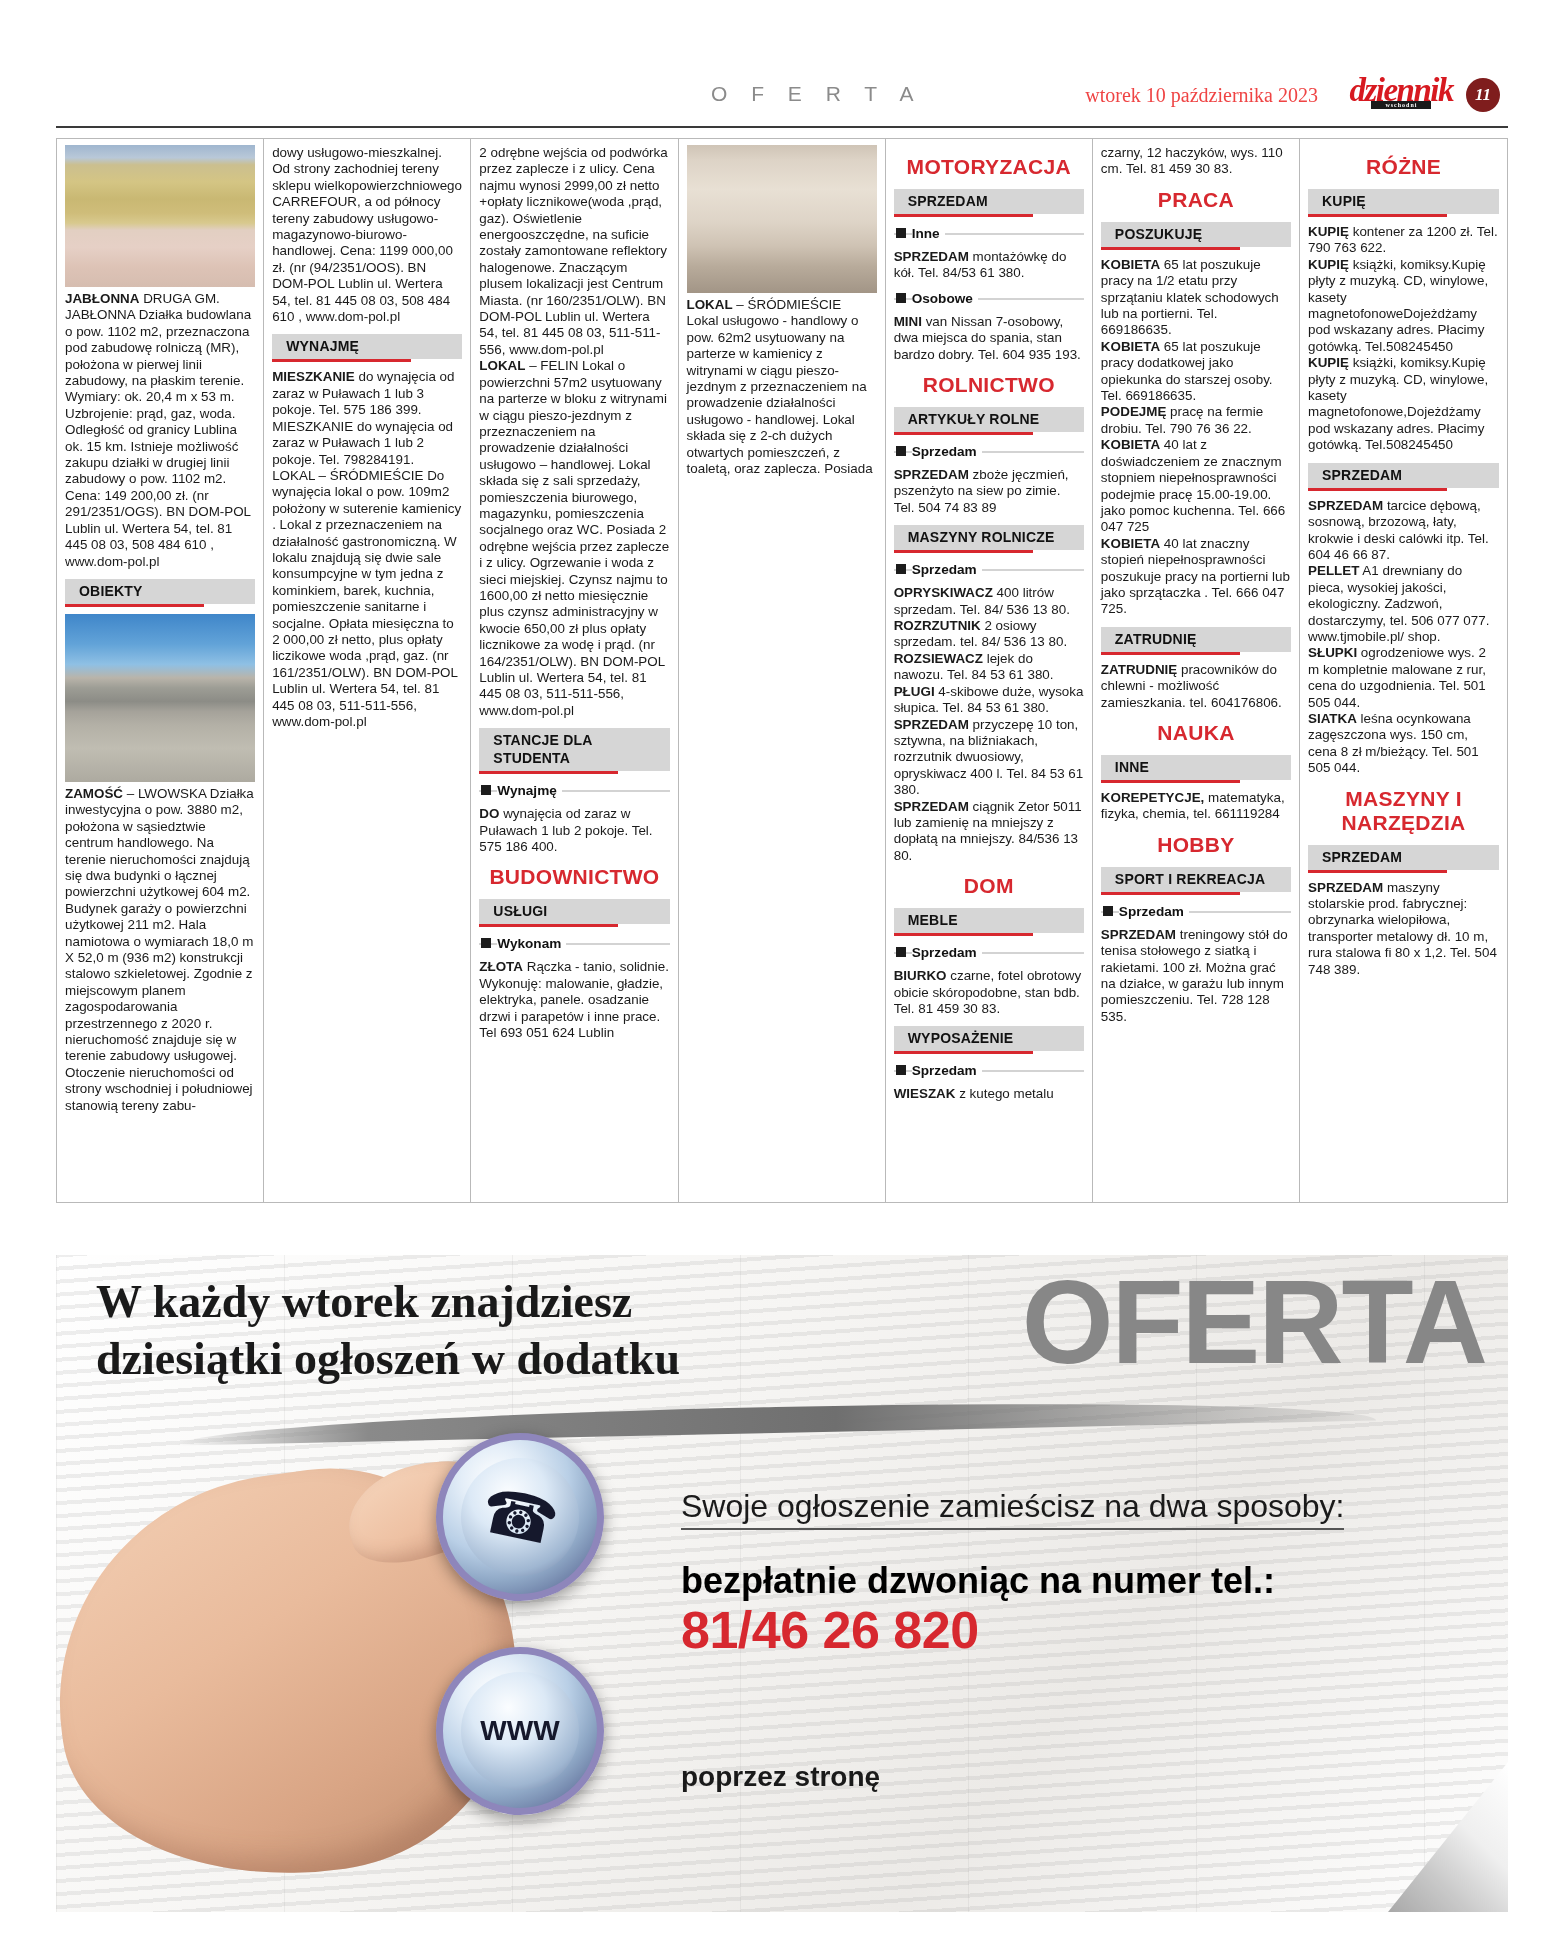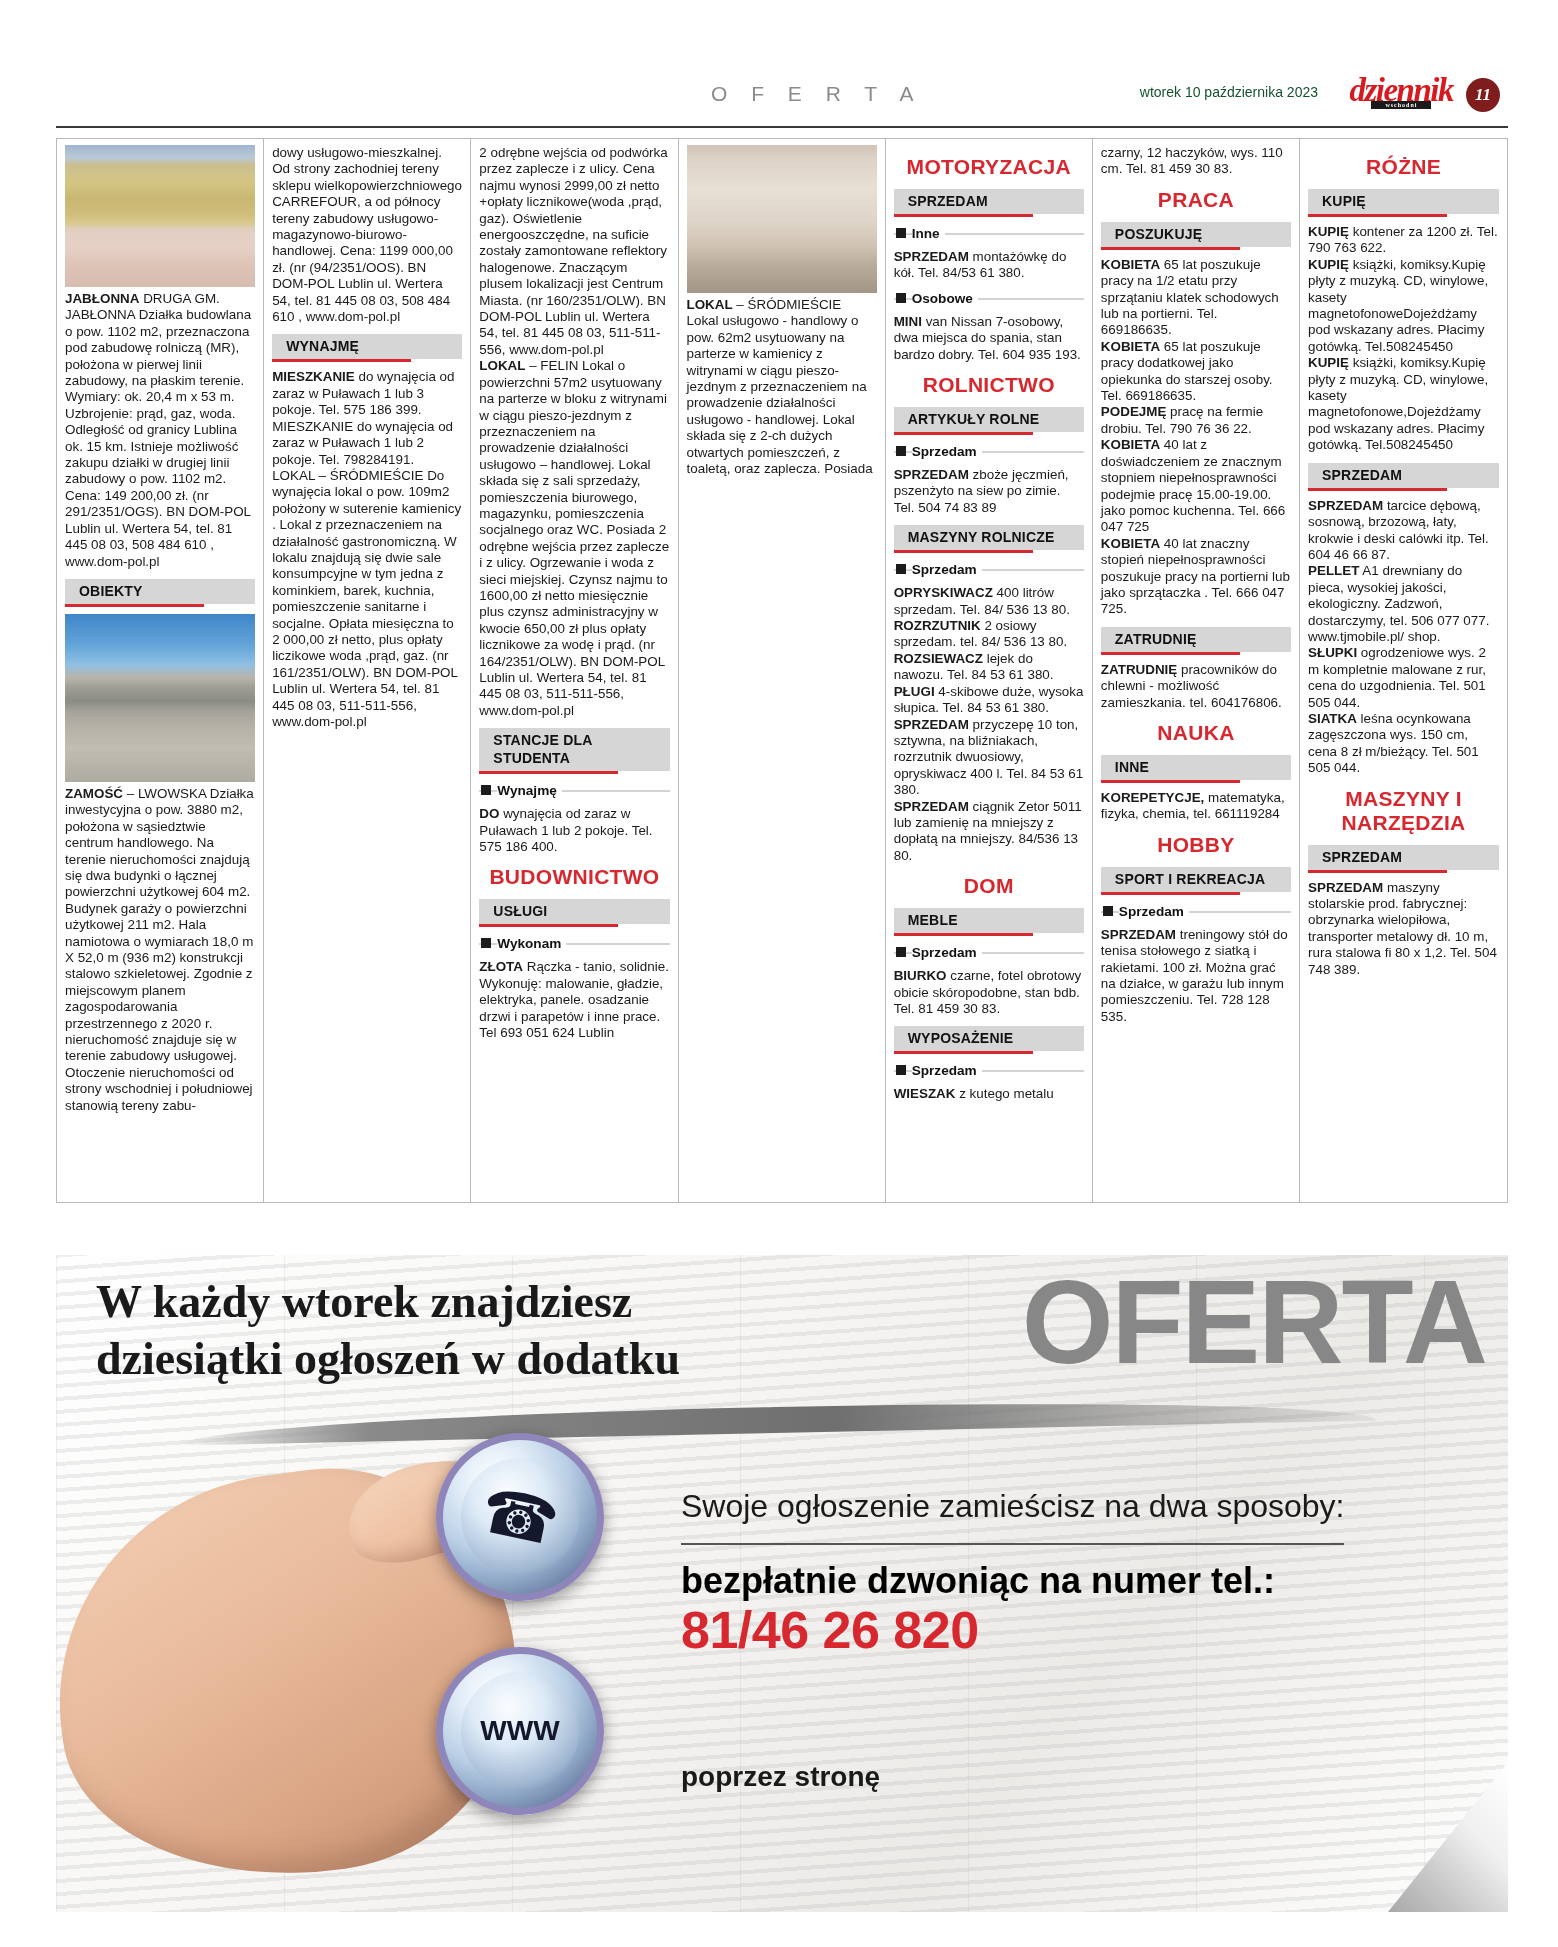--- a/index.html
+++ b/index.html
@@ -35,23 +35,24 @@
     left: 655px; top: 6px;
     font-size: 21px;
     letter-spacing: 9px;
     color: #8b8b8b;
     font-weight: 400;
     font-family: "Liberation Sans", sans-serif;
   }
   .masthead-date {
     position: absolute;
     right: 190px; top: 8px;
-    font-size: 14px;
-    color: #14532d;
+    font-size: 20px;
+    color: #ef4444;
     white-space: nowrap;
+    font-family: Liberation Serif, serif;
   }
   .masthead-logo {
     position: absolute;
     right: 55px; top: -2px;
     font-size: 33px;
     font-weight: bold;
     font-style: italic;
     color: #d71920;
     letter-spacing: -1.5px;
     line-height: 1;
@@ -270,21 +271,21 @@
     background: linear-gradient(to right, rgba(130,130,130,0) 0%, #8a8a8a 16%, #6f6f6f 55%, rgba(140,140,140,0.15) 99%);
     border-radius: 50%/100% 100% 0 0;
     transform: rotate(-1.2deg);
   }
   .advert-sub {
     position: absolute;
     left: 625px; top: 273px;
     font-size: 32px;
     color: #1a1a1a;
     border-bottom: 2px solid #555;
-    padding-bottom: 18px;
+    padding-bottom: 3px;
     font-family: "Liberation Sans", sans-serif;
   }
   .advert-line1 {
     position: absolute;
     left: 625px; top: 345px;
     font-size: 36px;
     font-weight: bold;
     color: #000000;
   }
   .advert-phone {

